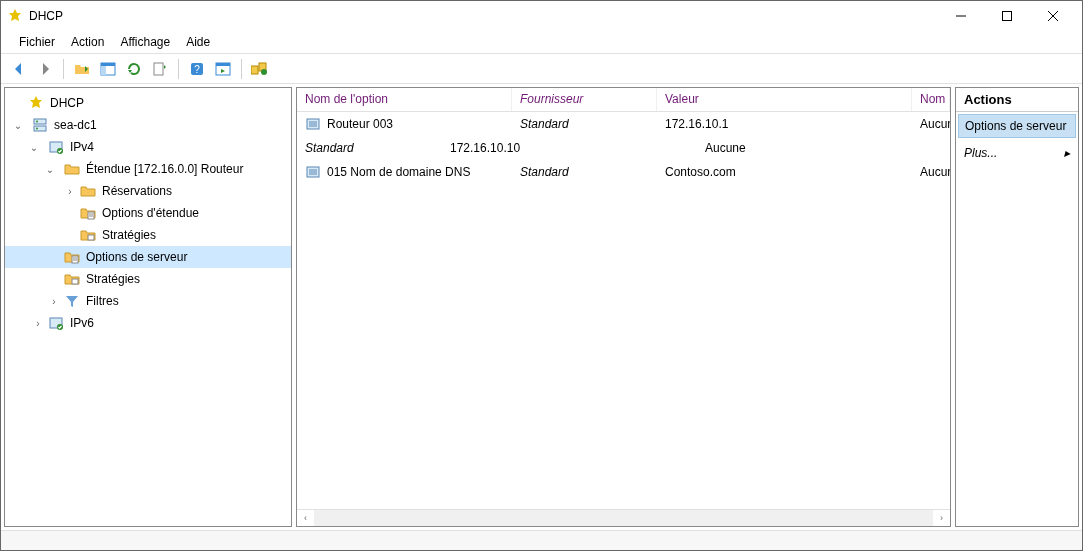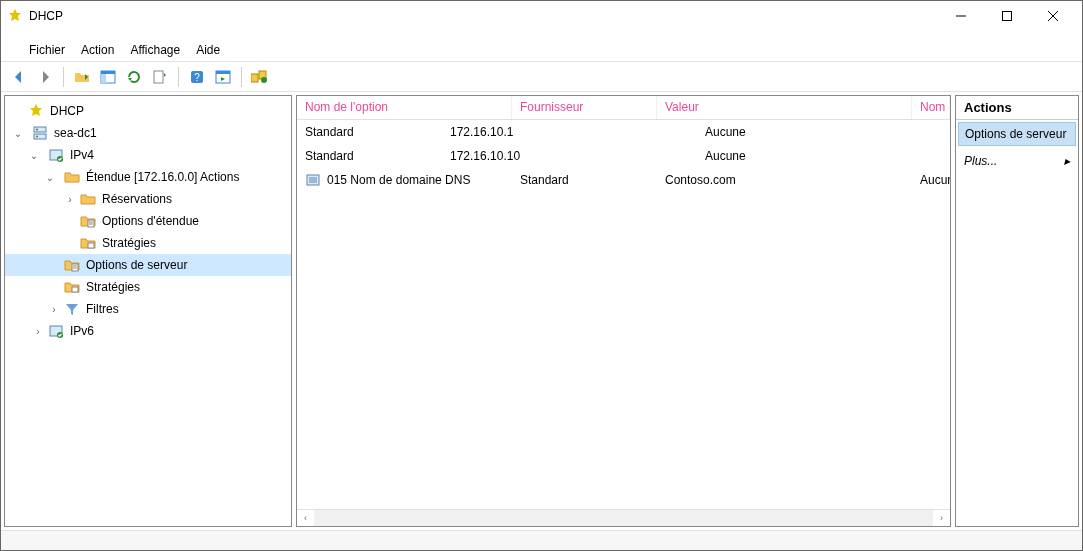--- a/index.html
+++ b/index.html
@@ -7,21 +7,21 @@
   body { width: 1083px; height: 551px; overflow: hidden; border: 1px solid #666; display: flex; flex-direction: column; }
 
   
   .titlebar { height: 30px; display: flex; align-items: center; padding: 0 6px; }
   .titlebar .app-icon { width: 16px; height: 16px; margin-right: 6px; display: flex; align-items: center; justify-content: center; }
   .titlebar .title { flex: 1; font-size: 12px; }
   .titlebar .winbtn { width: 46px; height: 30px; display: flex; align-items: center; justify-content: center; }
   .titlebar .winbtn svg { pointer-events: none; }
 
   
-  .menubar { height: 22px; display: flex; align-items: center; padding: 0 22px; gap: 4px; margin-top: 8px; }
+  .menubar { height: 22px; display: flex; align-items: center; padding: 0 12px; gap: 4px; }
   .menubar .menuitem { padding: 2px 6px; }
   .separator { height: 1px; background: #e1e1e1; }
 
   
   .toolbar { height: 30px; display: flex; align-items: center; padding: 0 6px; gap: 2px; border-bottom: 1px solid #e1e1e1; }
   .toolbar .tbtn { width: 24px; height: 24px; display: flex; align-items: center; justify-content: center; border: 1px solid transparent; border-radius: 2px; }
   .toolbar .tsep { width: 1px; height: 20px; background: #d0d0d0; margin: 0 4px; }
 
   
   .main { flex: 1; display: flex; min-height: 0; }
@@ -34,27 +34,27 @@
   .tree { padding: 4px 0 4px 0; }
   .tree-row { display: flex; align-items: center; height: 22px; white-space: nowrap; cursor: default; }
   .tree-row.selected { background: #cde8ff; }
   .tree-toggle { width: 14px; height: 14px; display: flex; align-items: center; justify-content: center; color: #666; font-size: 10px; }
   .tree-icon { width: 18px; height: 18px; display: flex; align-items: center; justify-content: center; margin: 0 2px; }
   .tree-label { padding: 0 3px; }
   .indent { display: inline-block; height: 1px; }
 
   
   .list-header { display: flex; height: 24px; border-bottom: 1px solid #e1e1e1; background: #fff; }
-  .list-header .col { padding: 4px 8px; color: #ec4899; font-size: 12px; border-right: 1px solid #f0f0f0; white-space: nowrap; overflow: hidden; }
+  .list-header .col { padding: 4px 8px; color: #701a75; font-size: 12px; border-right: 1px solid #f0f0f0; white-space: nowrap; overflow: hidden; }
   .list-body { flex: 1; overflow: auto; }
   .list-row { display: flex; height: 24px; align-items: center; }
   .list-row .cell { padding: 0 8px; white-space: nowrap; overflow: hidden; display: flex; align-items: center; }
   .row-icon { width: 16px; height: 16px; margin-right: 6px; flex-shrink: 0; }
   .col-name { width: 215px; }
-  .col-vendor { width: 145px; }
+  .col-vendor { width: 145px; font-style: italic; }
   .col-value { width: 255px; }
   .col-strategy { flex: 1; }
   .hscroll { height: 17px; background: #f0f0f0; border-top: 1px solid #e1e1e1; display: flex; align-items: center; }
   .hscroll .arrow { width: 17px; height: 17px; display: flex; align-items: center; justify-content: center; color: #666; font-size: 9px; background: #fff; }
   .hscroll .track { flex: 1; height: 17px; }
   .hscroll .arrow.right { margin-left: auto; }
 
   
   .actions-header { font-weight: 700; padding: 4px 8px; font-size: 13px; border-bottom: 1px solid #ccc; }
   .actions-item { padding: 6px 4px 6px 8px; font-size: 12px; white-space: nowrap; overflow: hidden; text-overflow: clip; }
@@ -210,21 +210,21 @@
 
       <div class="tree-row">
         <span class="indent" style="width:38px"></span>
         <span class="tree-toggle">⌄</span>
         <span class="indent" style="width:4px"></span>
         <span class="tree-icon">
           <svg class="folder-svg" viewBox="0 0 16 16">
               <path fill="#f7c55a" stroke="#c99a2e" d="M1 4h5l1 2h8v7H1z"></path>
             </svg>
         </span>
-        <span class="tree-label">Étendue [172.16.0.0] Actions</span>
+        <span class="tree-label">Étendue [172.16.0.0] Routeur</span>
       </div>
 
 
 
       <div class="tree-row">
         <span class="indent" style="width:58px"></span>
         <span class="tree-toggle">›</span>
         <span class="tree-icon">
           <svg class="folder-svg" viewBox="0 0 16 16">
               <path fill="#f7c55a" stroke="#c99a2e" d="M1 4h5l1 2h8v7H1z"></path>
@@ -309,20 +309,29 @@
   <div class="pane list-pane">
     <div class="list-header">
       <div class="col col-name">Nom de l'option</div>
       <div class="col col-vendor">Fournisseur</div>
       <div class="col col-value">Valeur</div>
       <div class="col col-strategy">Nom de la str</div>
     </div>
     <div class="list-body">
 
       <div class="list-row">
+        <div class="cell col-name">
+          <span class="row-icon">
+            <svg width="16" height="16" viewBox="0 0 16 16">
+                <rect x="2" y="3" width="12" height="10" fill="#d9eaf7" stroke="#5b86b3"></rect>
+                <path stroke="#5b86b3" d="M4 6h8M4 8h8M4 10h8"></path>
+              </svg>
+          </span>
+          <span>Routeur 003</span>
+        </div>
         <div class="cell col-vendor">
             <span>Standard</span>
           </div>
         <div class="cell col-value">
             <span>172.16.10.1</span>
           </div>
         <div class="cell col-strategy">
             <span>Aucune</span>
           </div>
       </div>

